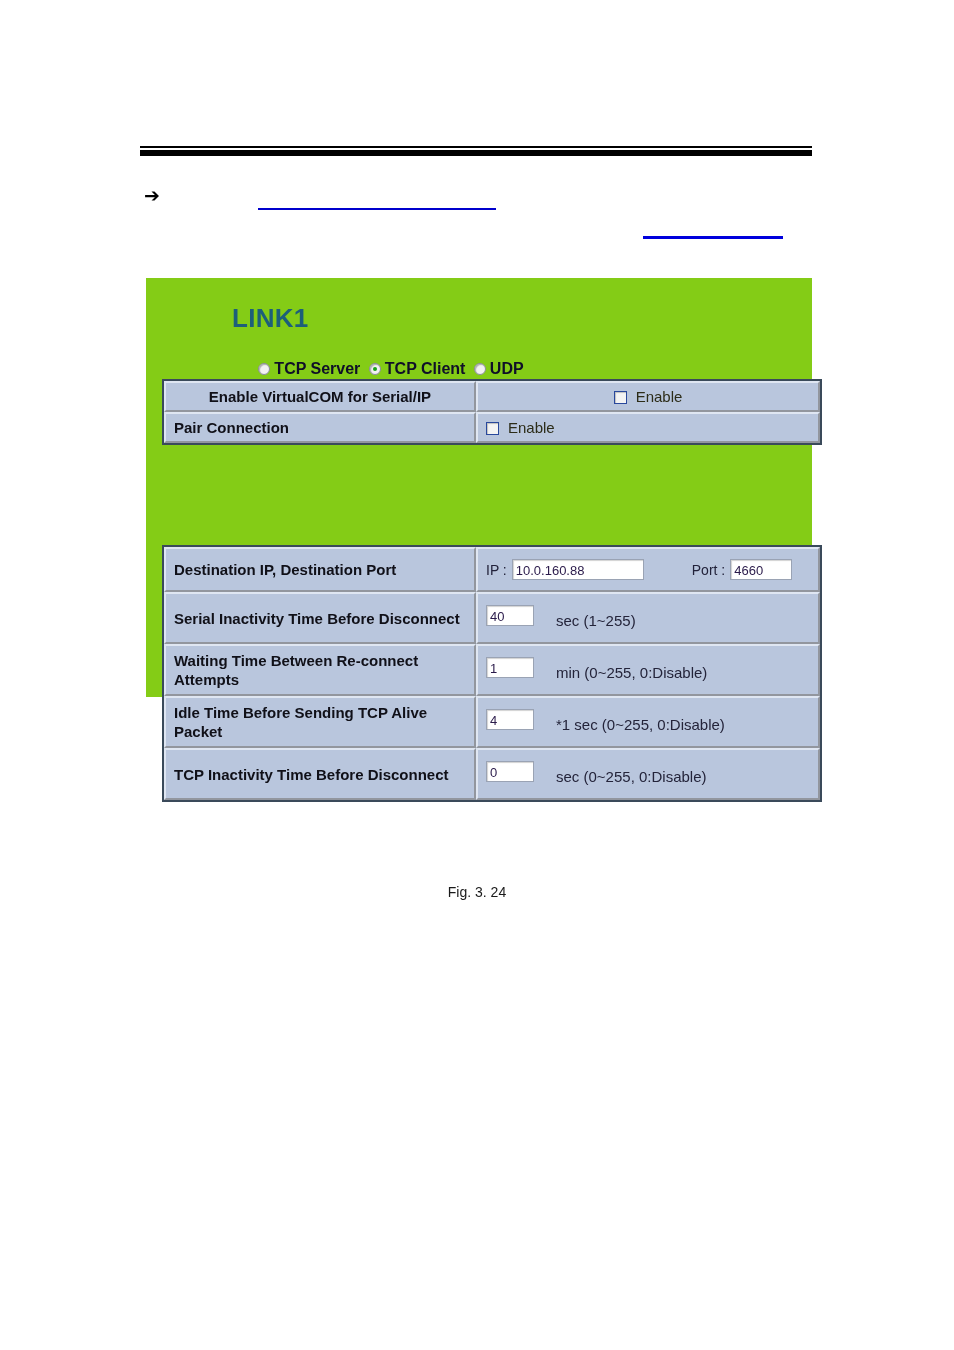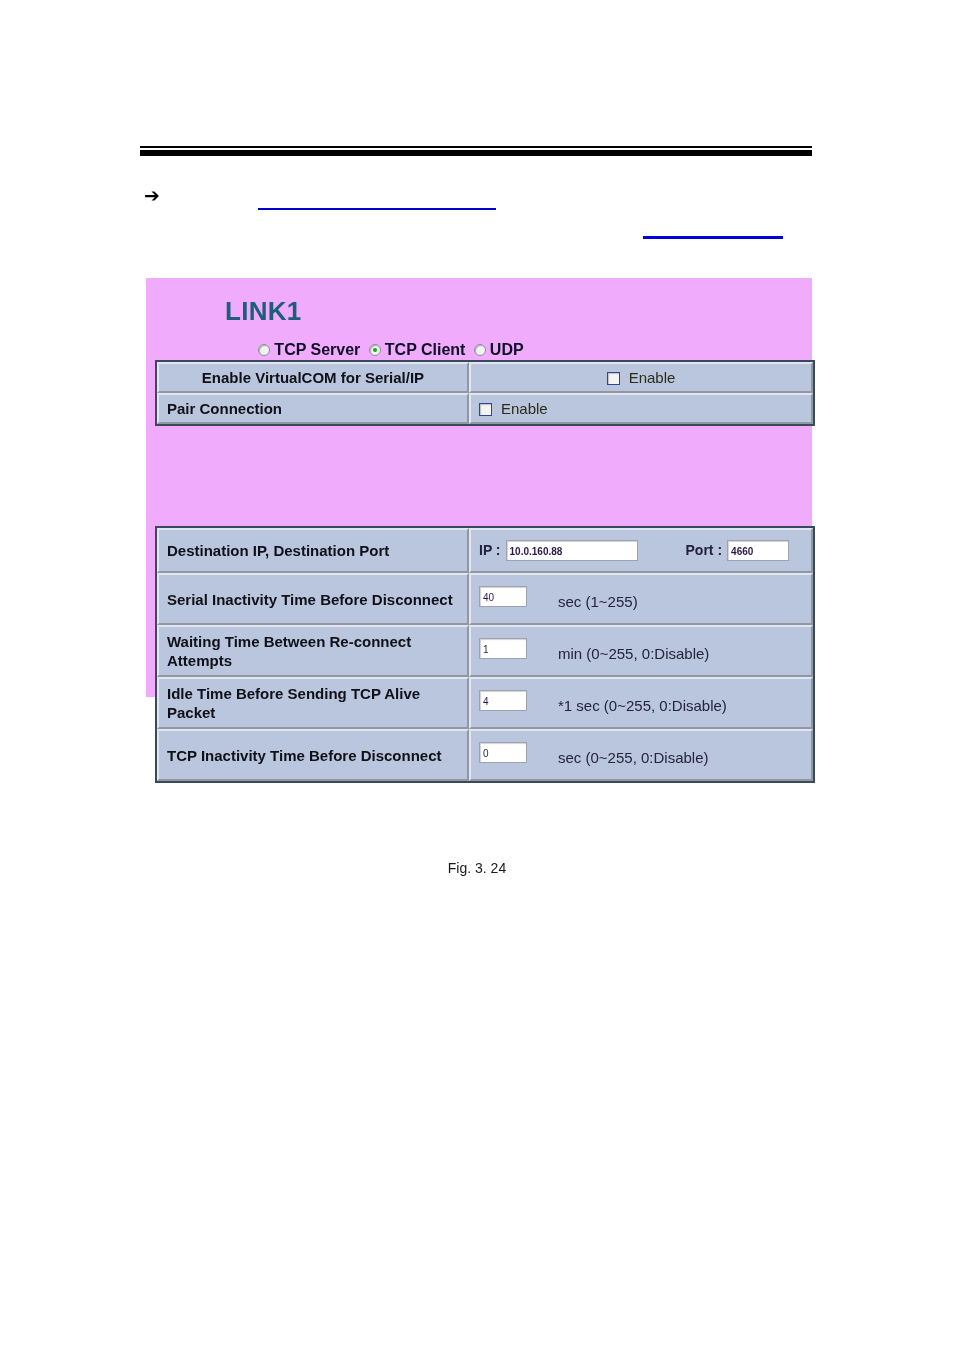--- a/index.html
+++ b/index.html
@@ -63,44 +63,44 @@
     border-bottom: 3px solid #0000dd;
   }
 
   
   .panel {
     position: absolute;
     left: 146px;
     top: 278px;
     width: 666px;
     height: 419px;
-    background: #f0abfc;
-    box-sizing: border-box;
-    padding: 9px;
+    background: #84cc16;
+    box-sizing: border-box;
+    padding: 16px;
   }
   .panel-header {
     padding: 9px 0 0 70px;
   }
   .panel-title {
     color: #1d5f7a;
     font-size: 26px;
     font-weight: bold;
     line-height: 30px;
     letter-spacing: 0.3px;
   }
   .panel-subtitle {
     color: #2a2a3a;
     font-size: 15px;
     line-height: 20px;
     margin-top: 2px;
   }
 
   
   .mode-strip {
-    margin-top: 12px;
+    margin-top: 24px;
     text-align: center;
     font-size: 16px;
     font-weight: bold;
     color: #0f0f28;
     padding-right: 176px;
     height: 22px;
     line-height: 22px;
     white-space: nowrap;
   }
   .mode-opt {
@@ -186,52 +186,51 @@
   .chk-label {
     margin-left: 9px;
     color: #2c2c18;
     font-size: 15px;
     vertical-align: middle;
   }
 
   
   .io-line {
     display: flex;
-    align-items: flex-start;
+    align-items: center;
     white-space: nowrap;
-    font-weight: bold;
   }
   .io-tag {
     font-size: 14px;
     color: #22223a;
     margin-right: 5px;
   }
   .txtbox {
     background: #ffffff;
     border: 1px solid #9aa3b4;
     box-shadow: inset 1px 1px 1px rgba(0,0,0,0.18);
     font-family: "Liberation Sans", sans-serif;
-    font-size: 10px;
+    font-size: 13px;
     color: #2a1a4a;
     padding: 2px 3px;
     box-sizing: border-box;
     height: 21px;
     line-height: 17px;
     display: inline-block;
     overflow: hidden;
   }
   .ip-box { width: 132px; }
   .port-box { width: 62px; }
   .num-box { width: 48px; }
   .gap-wide { width: 48px; display: inline-block; }
 
   .unit-text {
     font-size: 15px;
     color: #24243a;
-    margin-left: 31px;
+    margin-left: 22px;
     white-space: nowrap;
   }
 
   
   .rule-line {
     display: block;
     white-space: nowrap;
     line-height: 21px;
     font-size: 15px;
     color: #1d1d32;
@@ -240,21 +239,21 @@
   .rule-line .rule-label { vertical-align: middle; }
 
   
   .tbl-gap { height: 100px; }
   .tbl-gap-2 { height: 4px; }
 
   
   .fig-caption {
     position: absolute;
     left: 0;
-    top: 860px;
+    top: 884px;
     width: 954px;
     text-align: center;
     font-size: 14px;
     color: #1a1a1a;
     font-family: "Liberation Sans", sans-serif;
   }
 </style>
 </head>
 <body>
 

